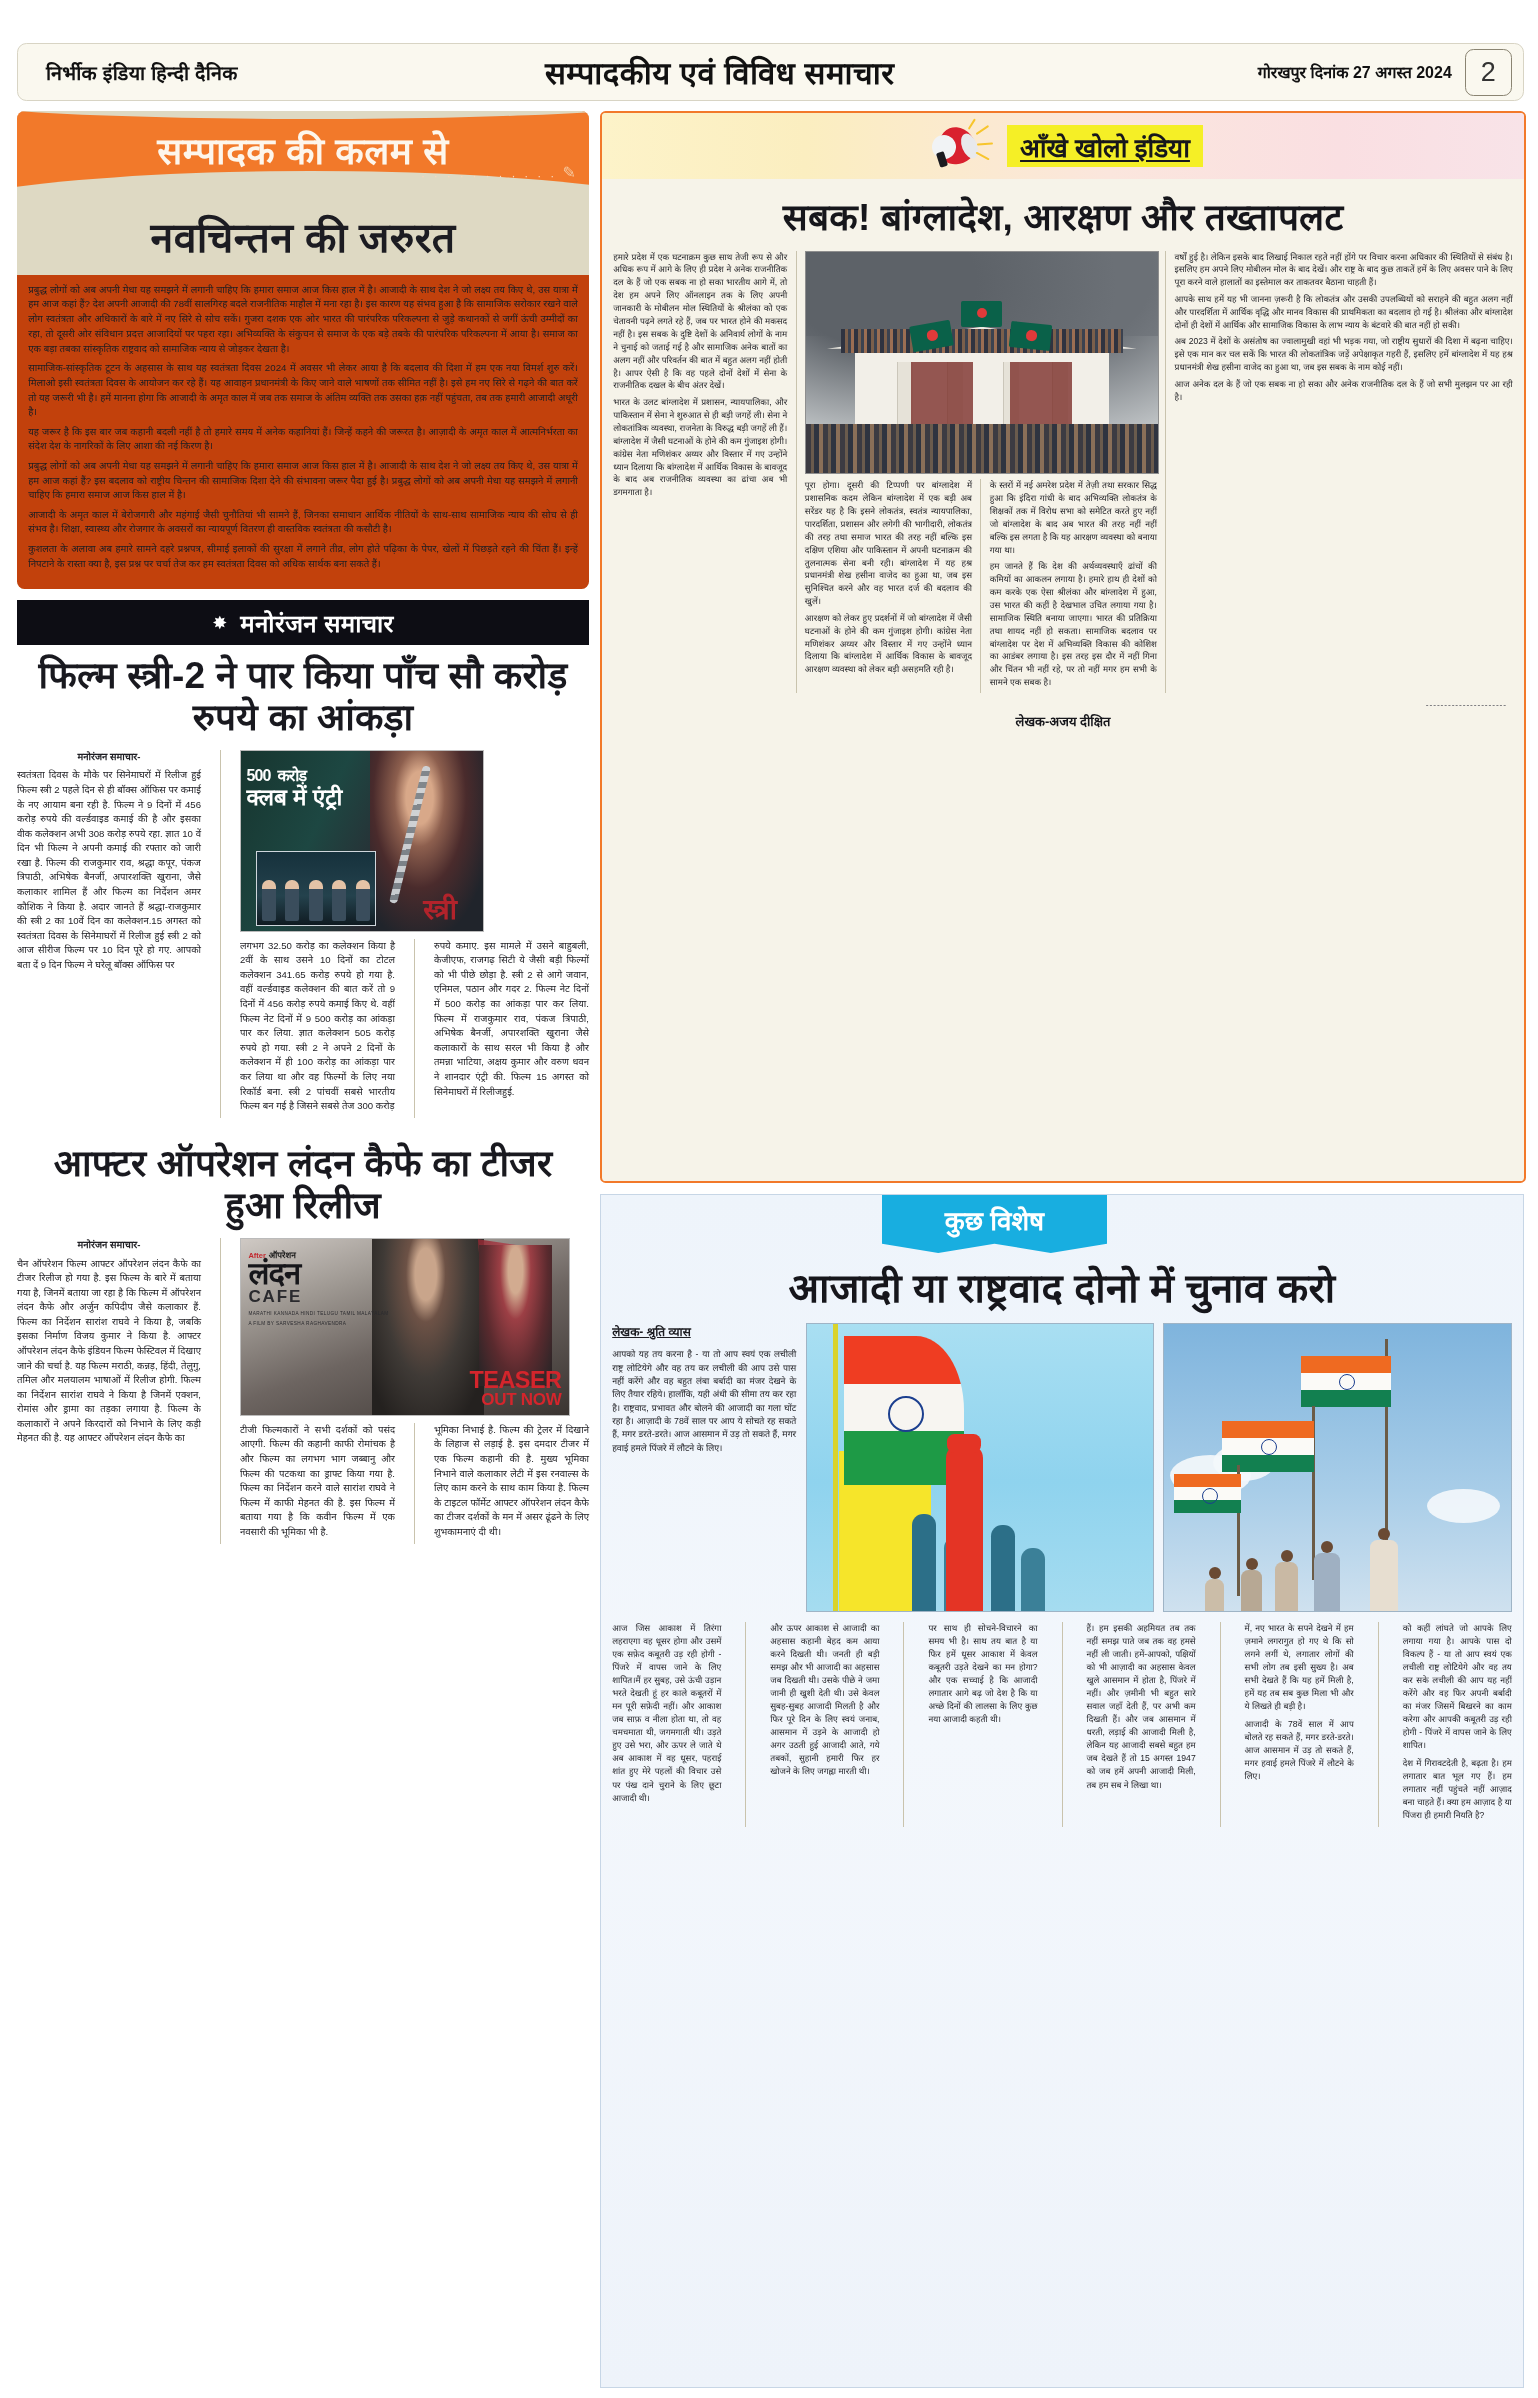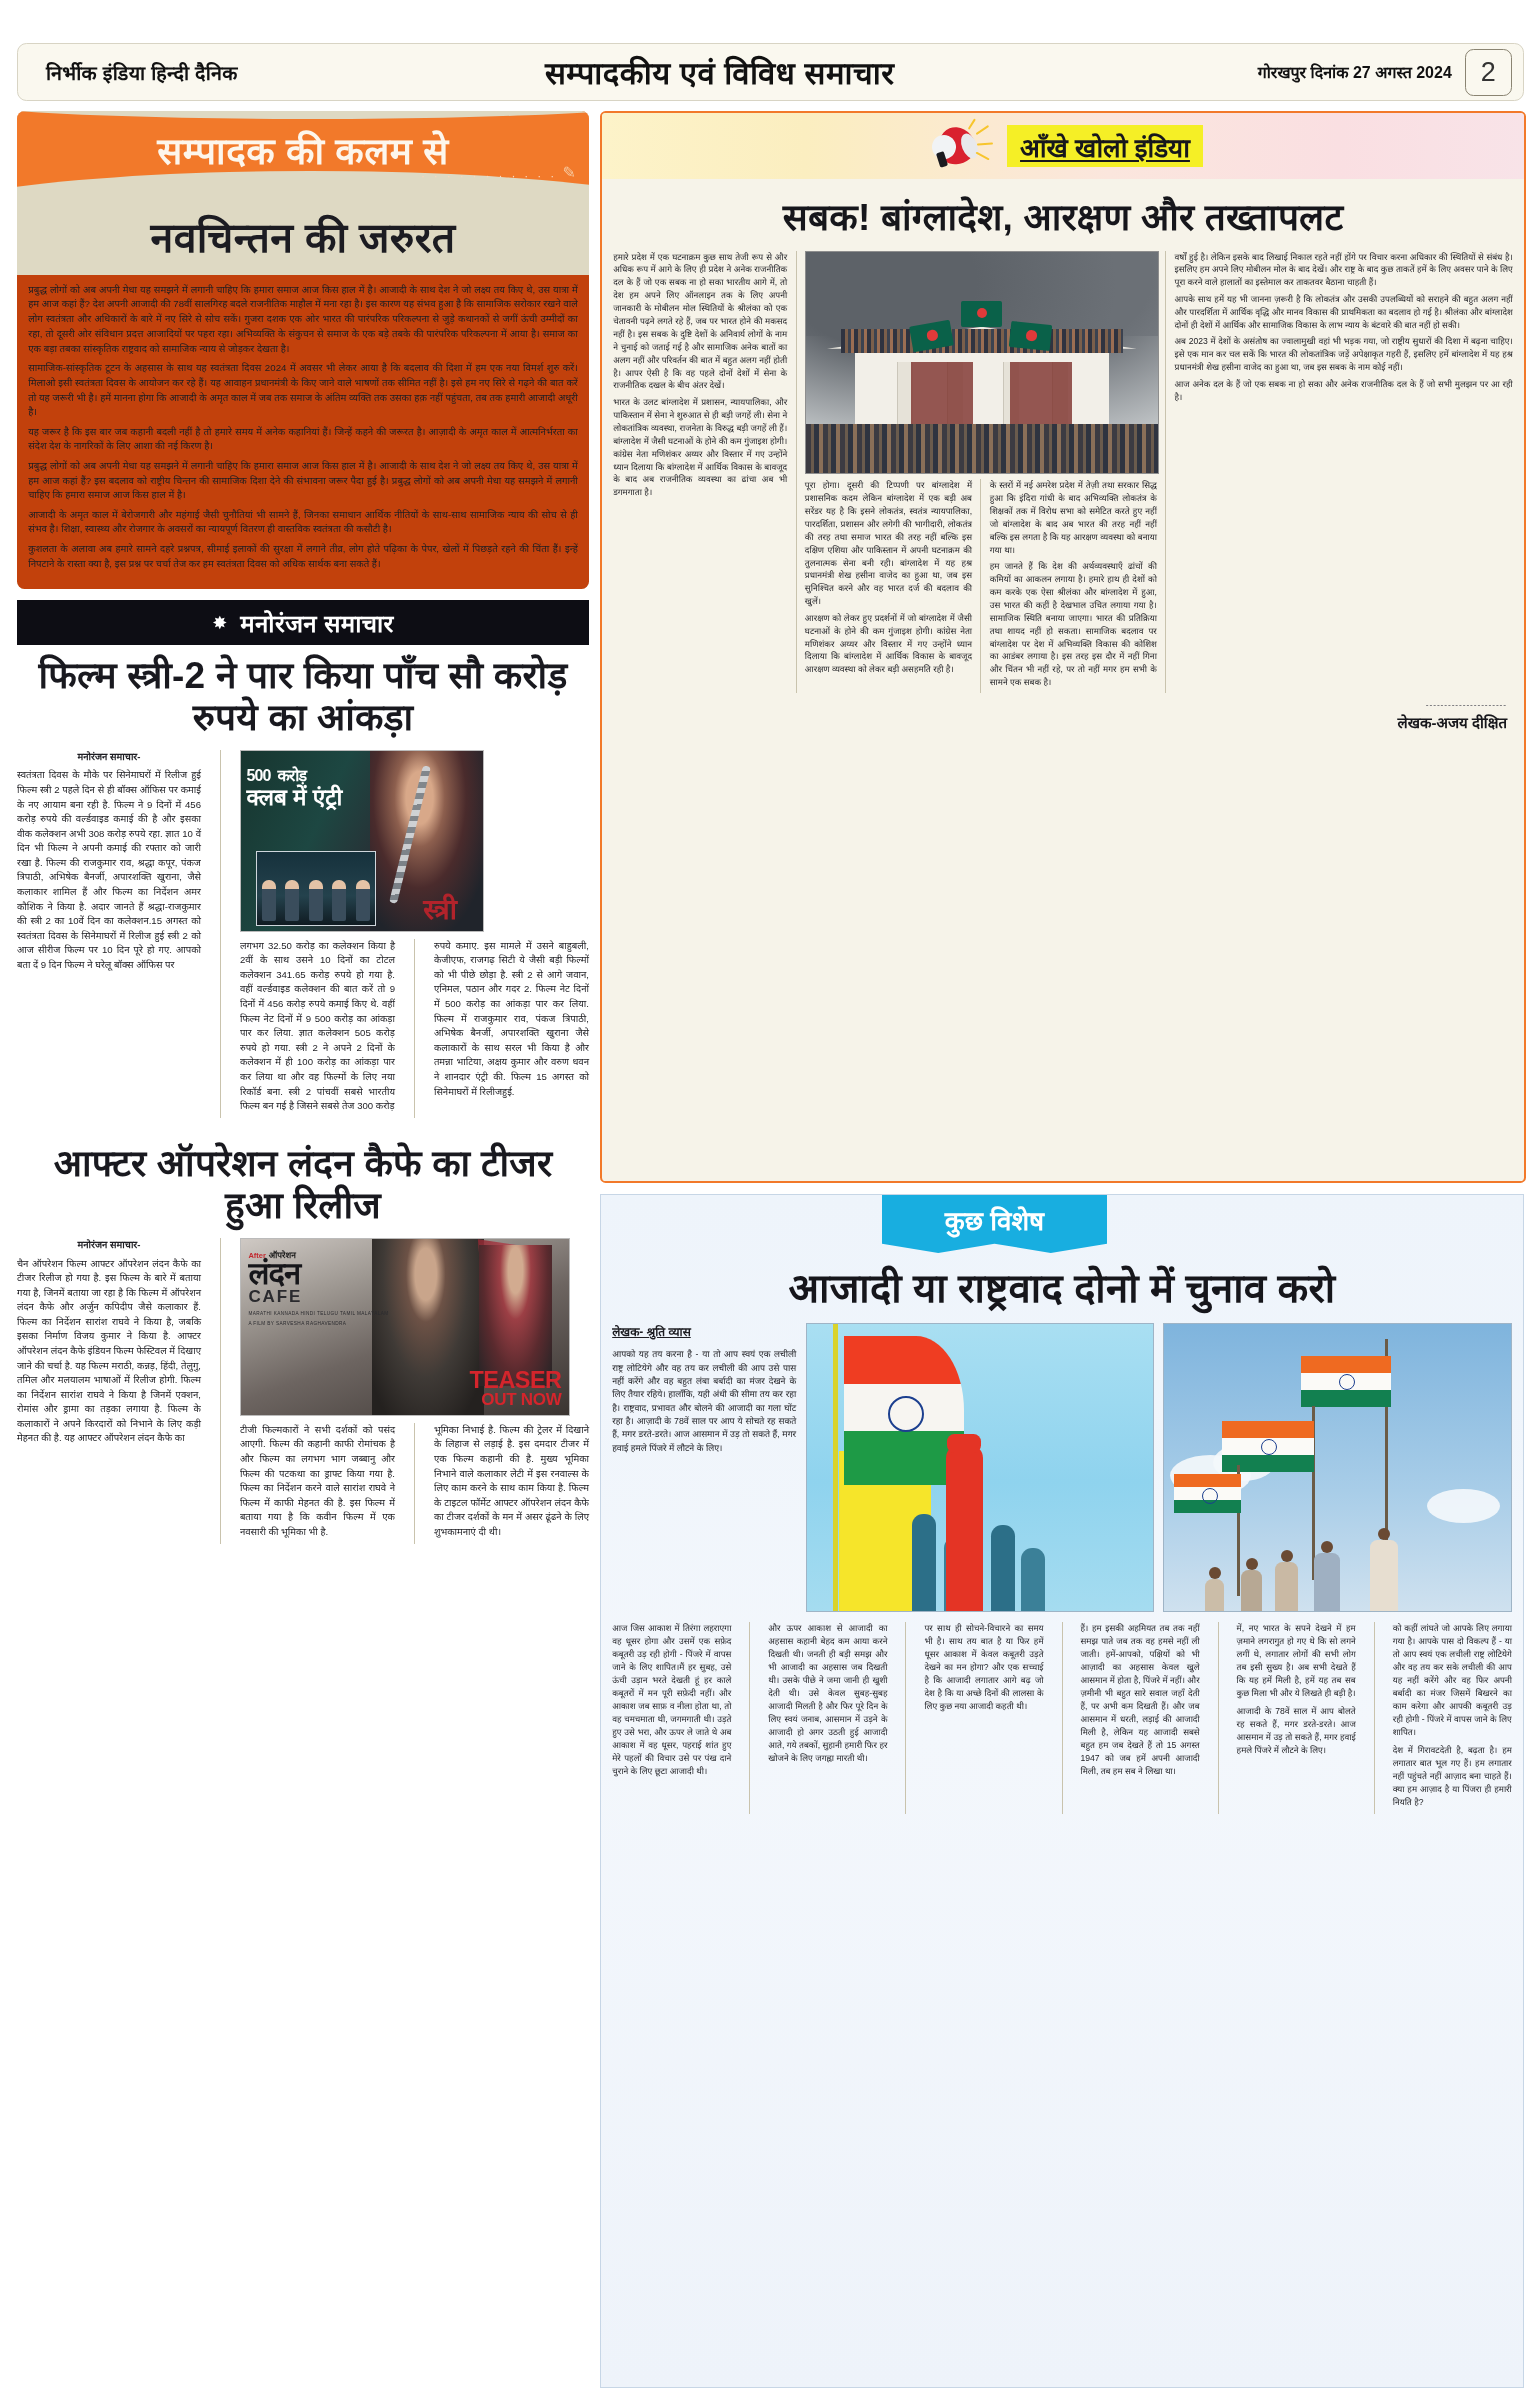--- a/index.html
+++ b/index.html
@@ -162,21 +162,21 @@
   .ph-roof{position:absolute;left:6%;bottom:56%;width:88%;height:10%;background:#eceae2;
     clip-path:polygon(0 100%,50% 0,100% 100%);}
   .ph-col{position:absolute;bottom:10%;width:15px;height:40%;background:#e6e2d8;border-left:0.9px solid #cbc6ba;}
   .ph-door{position:absolute;bottom:10%;width:62px;height:40%;background:#7c2f2a;opacity:.8;}
   .ph-crowd{position:absolute;left:0;bottom:0;width:100%;height:22%;
     background:repeating-linear-gradient(90deg,#3c3b42 0 4.7px,#6a5b4d 4.7px 8.4px,#2f3440 8.4px 13px,#8a6f58 13px 17px);}
   .ph-roofcrowd{position:absolute;left:10%;bottom:54%;width:80%;height:11%;
     background:repeating-linear-gradient(90deg,#2f3340 0 3.7px,#7b5f4b 3.7px 6.6px,#3b4250 6.6px 10.3px,#9b6e53 10.3px 13px);}
   .ph-flag{position:absolute;width:41px;height:26px;background:#0a6149;border-radius:1.9px;}
   .ph-flag:after{content:"";position:absolute;left:40%;top:28%;width:10.3px;height:10.3px;border-radius:50%;background:#e03a3a;}
-  .tr-credit{text-align:right;font-size:15px;font-weight:700;padding:1.9px 17px 5.6px;color:#17171c;}
+  .tr-credit{text-align:center;font-size:13px;font-weight:700;padding:1.9px 17px 5.6px;color:#17171c;}
   .tr-dash{text-align:right;padding:0 17px;color:#55555e;font-size:8.4px;letter-spacing:0.9px;}
 
   
   .br-box{
     position:absolute;left:600px;top:1194px;width:922px;height:1192px;
     background:linear-gradient(180deg,#eef4fb 0%,#f3f7fc 45%,#eef3fa 100%);
     border:0.9px solid #c7d6e6;overflow:hidden;
   }
   .kv-flag{
     position:absolute;left:281px;top:0;width:225px;height:58px;background:#18aee0;
@@ -212,21 +212,21 @@
   }
   .ic-cloud{position:absolute;border-radius:50%;background:#f3f7fb;opacity:.92;}
   .ic-flag{position:absolute;height:51px;width:90px;
     background:linear-gradient(180deg,#ef6a21 0 33%,#fbfaf7 33% 66%,#128050 66% 100%);}
   .ic-flag:after{content:"";position:absolute;left:42%;top:34%;width:14px;height:14px;border-radius:50%;border:1.9px solid #1c3f8f;}
   .ic-pole{position:absolute;width:2.8px;background:#6b5b46;}
   .ic-person{position:absolute;bottom:0;background:#e7ded0;border-radius:7.5px 7.5px 0 0;}
   .ic-person i{position:absolute;left:50%;top:-12px;transform:translateX(-50%);
     width:12px;height:12px;border-radius:50%;background:#6a4a33;display:block;}
 
-  .br-cols{display:flex;gap:18px;padding:9.4px 11.2px 9.4px;}
+  .br-cols{display:flex;gap:24px;padding:9.4px 11.2px 9.4px;}
   .br-c{font-size:8.6px;line-height:1.52;color:#1d1d22;text-align:justify;}
   .br-c p{margin:0 0 4.7px;}
 
   .vrule{width:0.9px;background:#c9c3ad;}
 </style>
 </head>
 <body>
 
 <div class="page">
 

